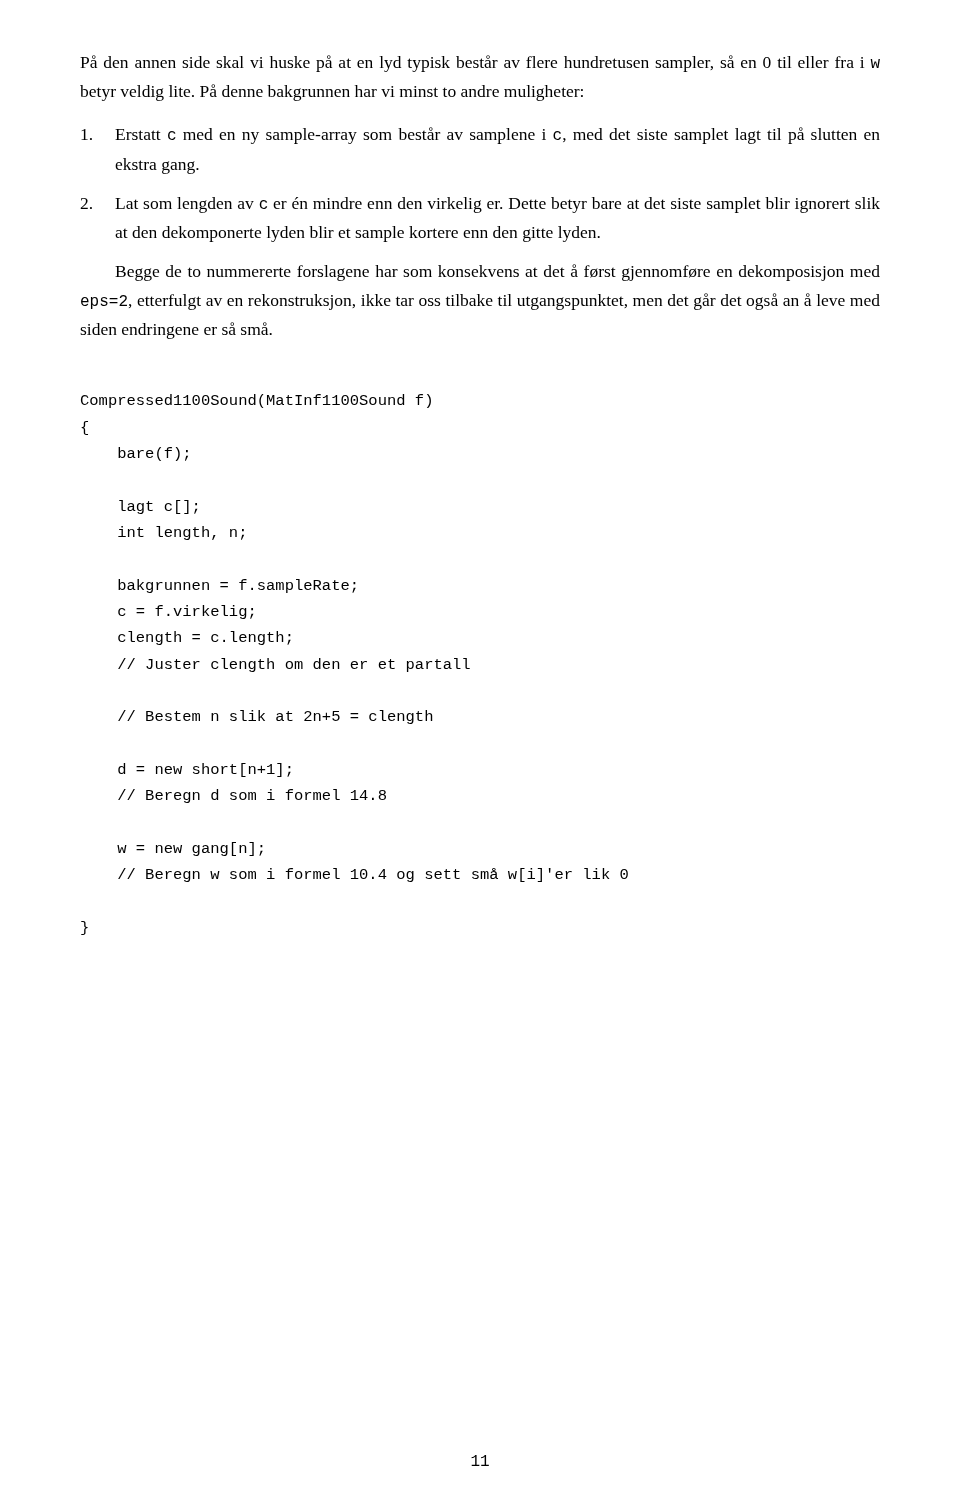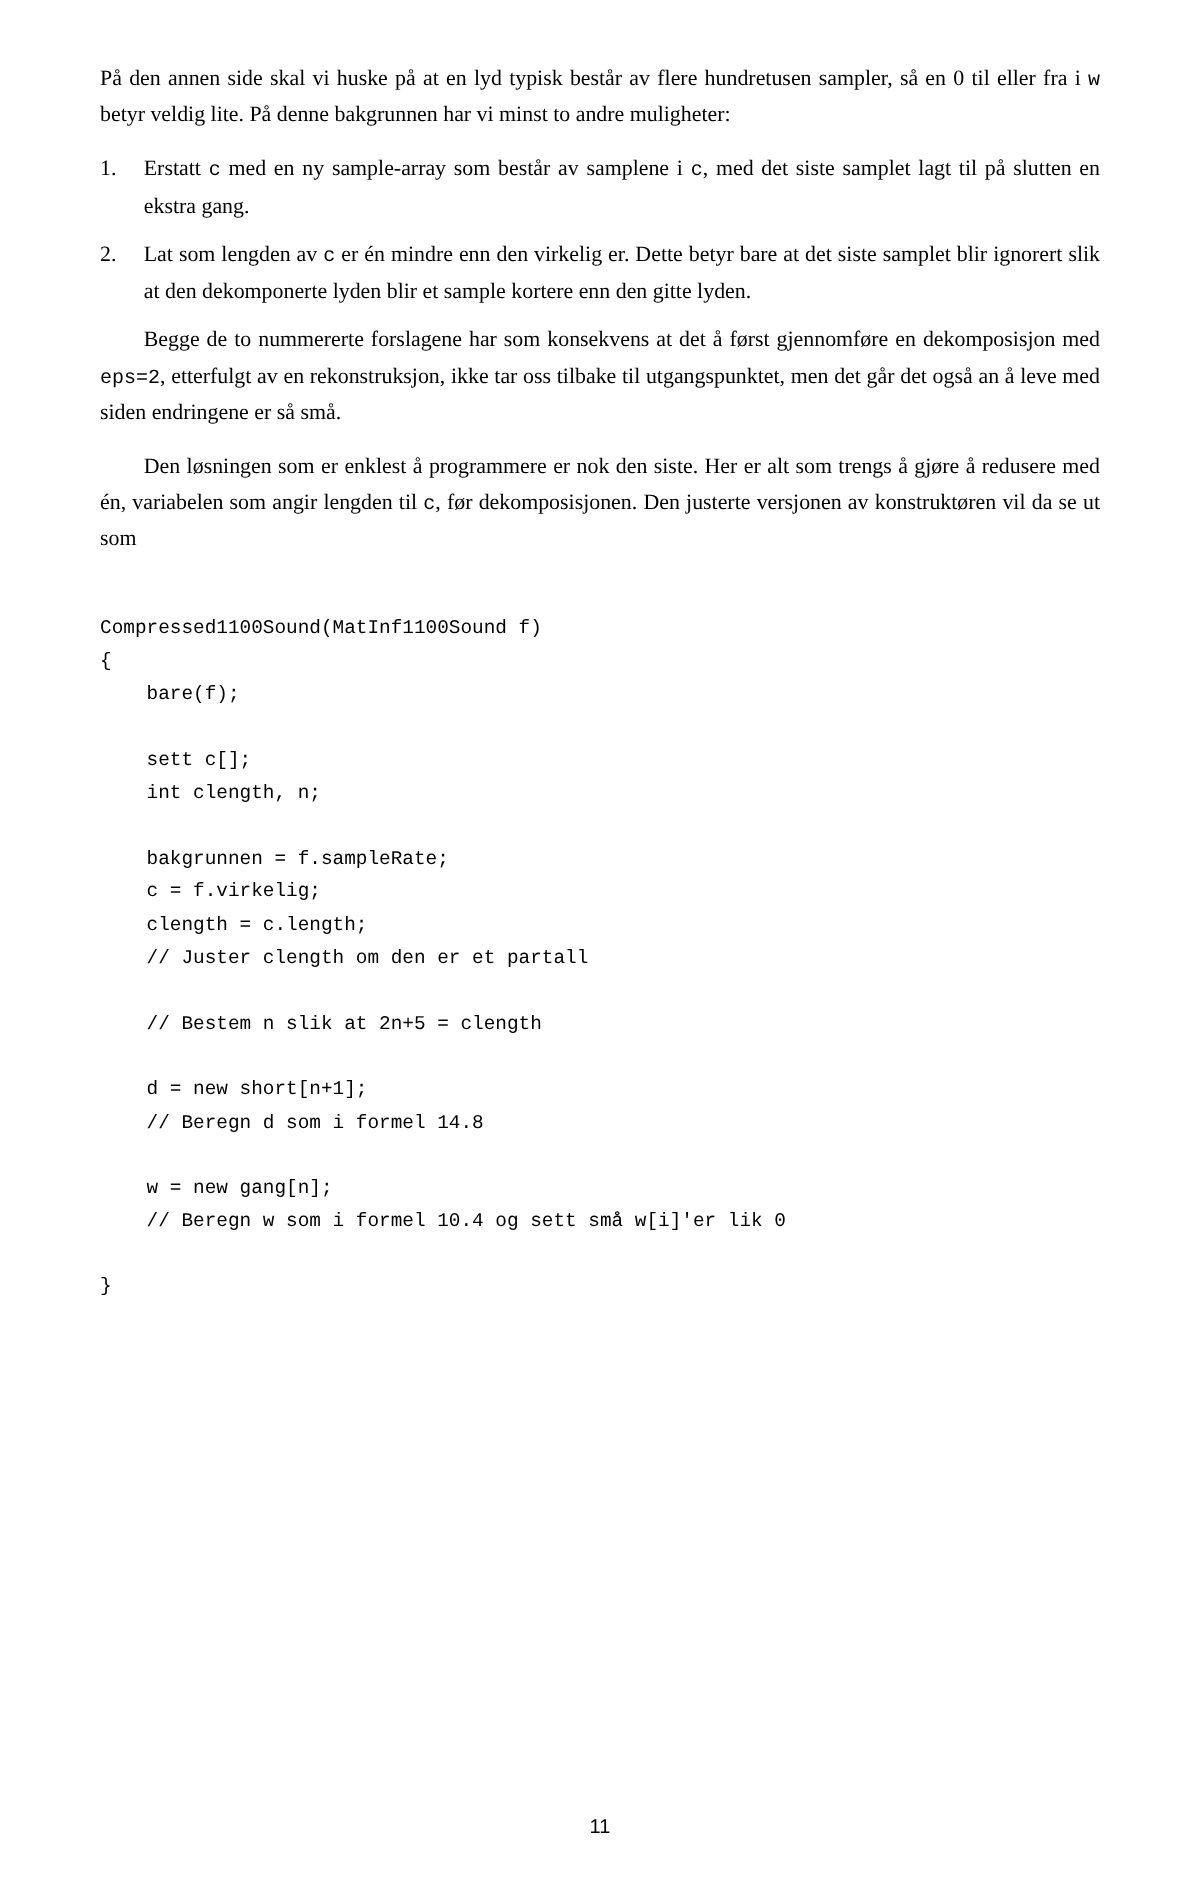--- a/index.html
+++ b/index.html
@@ -56,21 +56,21 @@
       color: #000000;
       margin: 18px 0 18px 0;
       white-space: pre;
     }
 
     .page-number {
       position: absolute;
       bottom: 40px;
       left: 50%;
       transform: translateX(-50%);
-      font-family: Liberation Sans, sans-serif;
+      font-family: Liberation Mono, monospace;
       font-size: 16px;
       color: #000000;
     }
 
     .section-gap {
       margin-bottom: 18px;
     }
 
     .list-item {
       display: flex;
@@ -111,31 +111,28 @@
     <span class="list-number">2.</span>
     <span class="list-content">
       Lat som lengden av <span class="inline-code">c</span> er én mindre enn den virkelig er. Dette betyr bare at det siste samplet blir ignorert slik at den dekomponerte lyden blir et sample kortere enn den gitte lyden.
     </span>
   </div>
 
   <p class="paragraph-indent">
     Begge de to nummererte forslagene har som konsekvens at det å først gjennomføre en dekomposisjon med <span class="inline-code">eps=2</span>, etterfulgt av en rekonstruksjon, ikke tar oss tilbake til utgangspunktet, men det går det også an å leve med siden endringene er så små.
   </p>
 
-  <p class="paragraph-indent">
-    Den løsningen som er enklest å programmere er nok den siste. Her er alt som trengs å gjøre å redusere med én, variabelen som angir lengden til <span class="inline-code">c</span>, før dekomposisjonen. Den justerte versjonen av konstruktøren vil da se ut som
-  </p>
 
   <div class="code-block">
 <span>Compressed1100Sound(MatInf1100Sound f)</span>
 <span>{</span>
 <span>    bare(f);</span>
 
-<span>    sett c[];</span>
-<span>    int clength, n;</span>
+<span>    lagt c[];</span>
+<span>    int length, n;</span>
 
 <span>    bakgrunnen = f.sampleRate;</span>
 <span>    c = f.virkelig;</span>
 <span>    clength = c.length;</span>
 <span>    // Juster clength om den er et partall</span>
 
 <span>    // Bestem n slik at 2n+5 = clength</span>
 
 <span>    d = new short[n+1];</span>
 <span>    // Beregn d som i formel 14.8</span>

